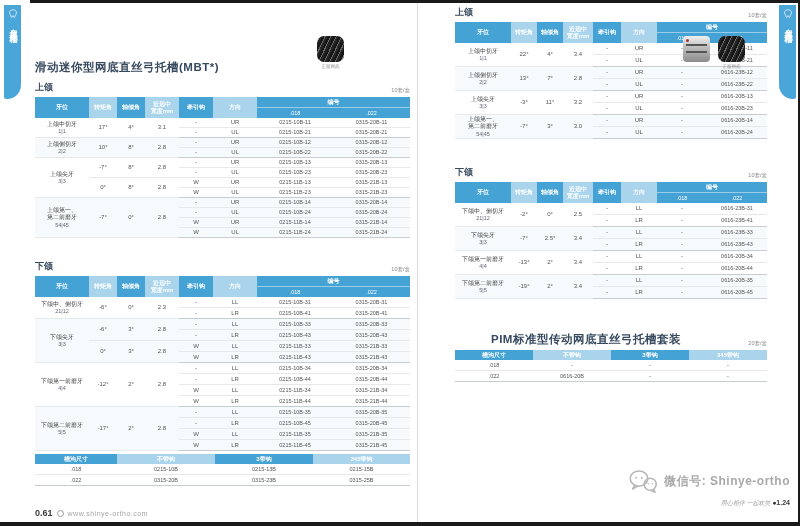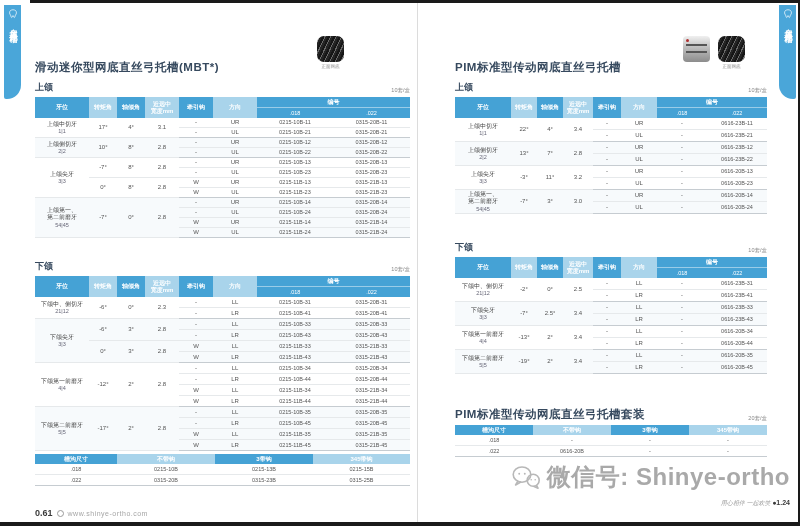--- a/index.html
+++ b/index.html
@@ -25,21 +25,21 @@
   .page{position:absolute;top:0;height:526px;}
   #page-left{left:35px;width:375px;}
   #page-right{left:455px;width:312px;}
 
   .cat-title{margin:0;font-size:11.5px;font-weight:bold;color:#36495e;letter-spacing:.5px;}
   #page-left .cat-title{margin-top:60px;}
   #page-right .cat-title{margin-top:60px;}
   .sec-row{display:flex;align-items:flex-end;justify-content:space-between;margin-top:6px;}
   .sec-label{font-size:9px;font-weight:bold;color:#36495e;}
   .sec-note{font-size:5.5px;color:#888;}
-  .set-title-row{display:flex;align-items:flex-end;justify-content:space-between;}
+  .set-title-row{display:flex;align-items:flex-end;justify-content:space-between;margin-left:36px;}
 
   
   .photo-strip{position:absolute;top:36px;display:flex;gap:8px;align-items:flex-start;}
   #page-left .photo-strip{left:282px;}
   #page-right .photo-strip{left:228px;}
   .photo{width:27px;height:26px;border-radius:7px;
     background:repeating-linear-gradient(115deg,#161616 0 2px,#6a6a6a 2px 3px,#242424 3px 5px);}
   .photo.bracket{border-radius:4px;background:linear-gradient(180deg,#f0f0f0 0%,#bdbdbd 45%,#8c8c8c 100%);position:relative;}
   .photo.bracket:before{content:"";position:absolute;left:3px;right:3px;top:8px;height:2px;background:#555;}
   .photo.bracket:after{content:"";position:absolute;left:3px;right:3px;top:15px;height:2px;background:#555;}
@@ -69,21 +69,21 @@
   .gap-set-right{margin-top:33px;}
 
   
   .footer-left{position:absolute;left:35px;bottom:8px;display:flex;align-items:center;gap:4px;}
   .page-num{font-size:9px;font-weight:bold;color:#3a3a3a;}
   .logo-dot{width:7px;height:7px;border-radius:50%;border:1.5px solid #9a9a9a;box-sizing:border-box;}
   .site-url{font-size:7px;color:#a5a5a5;letter-spacing:.5px;}
 
   .wechat-block{position:absolute;right:10px;bottom:18px;text-align:right;}
   .wechat-line{display:flex;align-items:center;gap:6px;justify-content:flex-end;}
-  .wechat-text{font-size:24px;font-weight:bold;color:#a9a9a9;letter-spacing:.5px;}
+  .wechat-text{font-size:12px;font-weight:bold;color:#a9a9a9;letter-spacing:.5px;}
   .slogan-line{margin-top:6px;font-size:6px;color:#9a9a9a;font-style:italic;}
   .slogan-page{font-style:normal;font-weight:bold;color:#3a3a3a;font-size:7px;}
 </style>
 </head>
 <body>
 
 <div id="stage">
   <div class="frame-top"></div>
   <div class="frame-bottom"></div>
   <div class="frame-right"></div>
@@ -448,21 +448,20 @@
         <div class="photo bracket">
             <span class="dot"></span>
           </div>
       </div>
       <div class="photo-wrap">
         <div class="photo"></div>
         <div class="photo-caption">正面网底</div>
       </div>
     </div>
 
-    <h1 class="cat-title">PIM标准型传动网底直丝弓托槽</h1>
 
     <div class="sec-row">
       <span class="sec-label">上颌</span>
       <span class="sec-note">10套/盒</span>
     </div>
     <div>
         <table class="t-ru">
           <colgroup>
             <col style="width: 56px;">
             <col style="width: 26px;">

